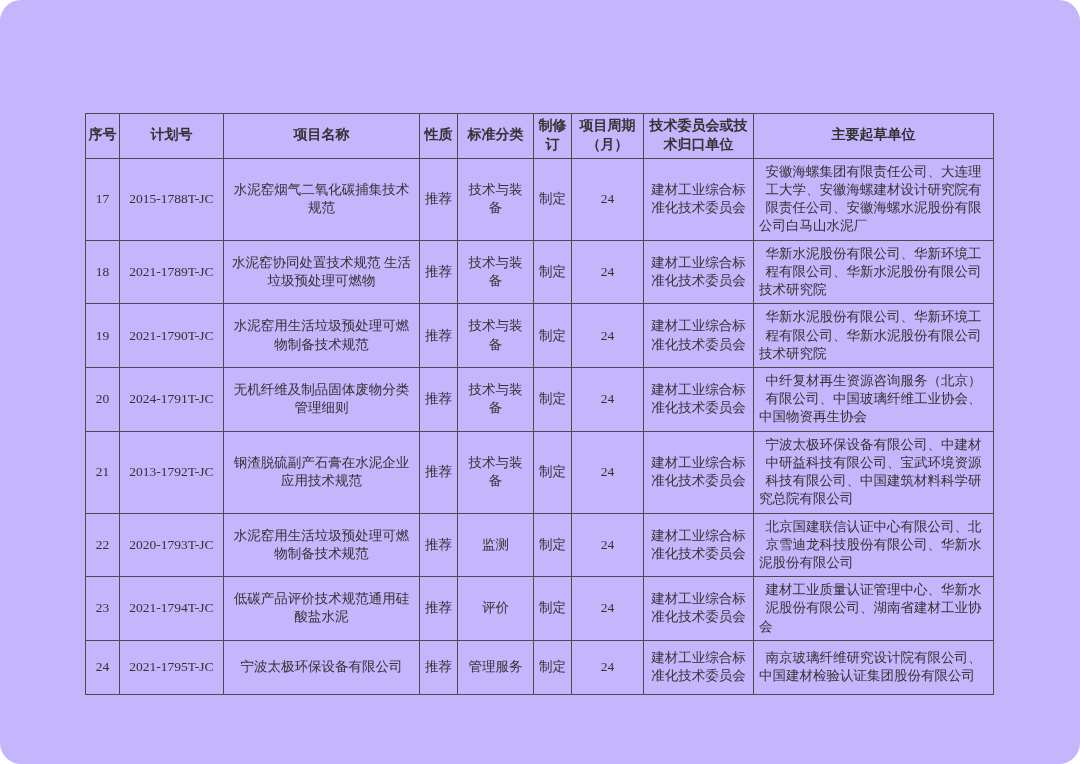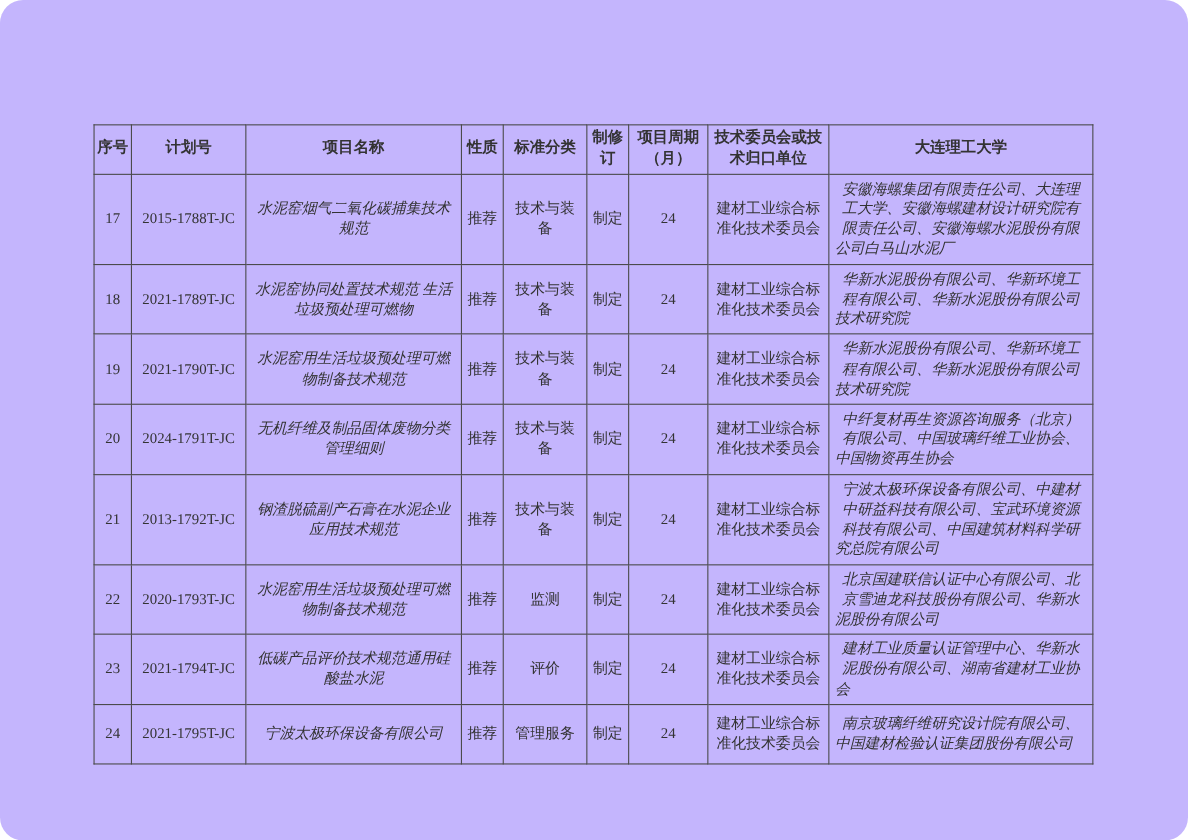--- a/index.html
+++ b/index.html
@@ -52,23 +52,22 @@
   col.c-category  { width: 76px;  }
   col.c-type      { width: 38px;  }
   col.c-period    { width: 72px;  }
   col.c-committee { width: 110px; }
   col.c-drafters  { width: 240px; }
 
   td.col-drafters {
     text-align: justify;
     text-align-last: left;
     padding: 4px 6px;
-    font-style: italic;
-  }
-  td.col-name { padding: 4px 10px; font-style: italic; }
+  }
+  td.col-name { padding: 4px 10px; }
 
   
   thead tr            { height: 34px; }
   tbody tr:nth-child(1){ height: 78px; }
   tbody tr:nth-child(2){ height: 56px; }
   tbody tr:nth-child(3){ height: 56px; }
   tbody tr:nth-child(4){ height: 56px; }
   tbody tr:nth-child(5){ height: 76px; }
   tbody tr:nth-child(6){ height: 56px; }
   tbody tr:nth-child(7){ height: 48px; }
@@ -94,21 +93,21 @@
       <thead>
         <tr>
             <th>序号</th>
             <th>计划号</th>
             <th>项目名称</th>
             <th>性质</th>
             <th>标准分类</th>
             <th>制修订</th>
             <th>项目周期（月）</th>
             <th>技术委员会或技术归口单位</th>
-            <th>大连理工大学</th>
+            <th>主要起草单位</th>
           </tr>
       </thead>
       <tbody>
           <tr>
             <td class="col-seq">17</td>
             <td class="col-plan_no">2015-1788T-JC</td>
             <td class="col-name">水泥窑烟气二氧化碳捕集技术规范</td>
             <td class="col-nature">推荐</td>
             <td class="col-category">技术与装备</td>
             <td class="col-type">制定</td>

